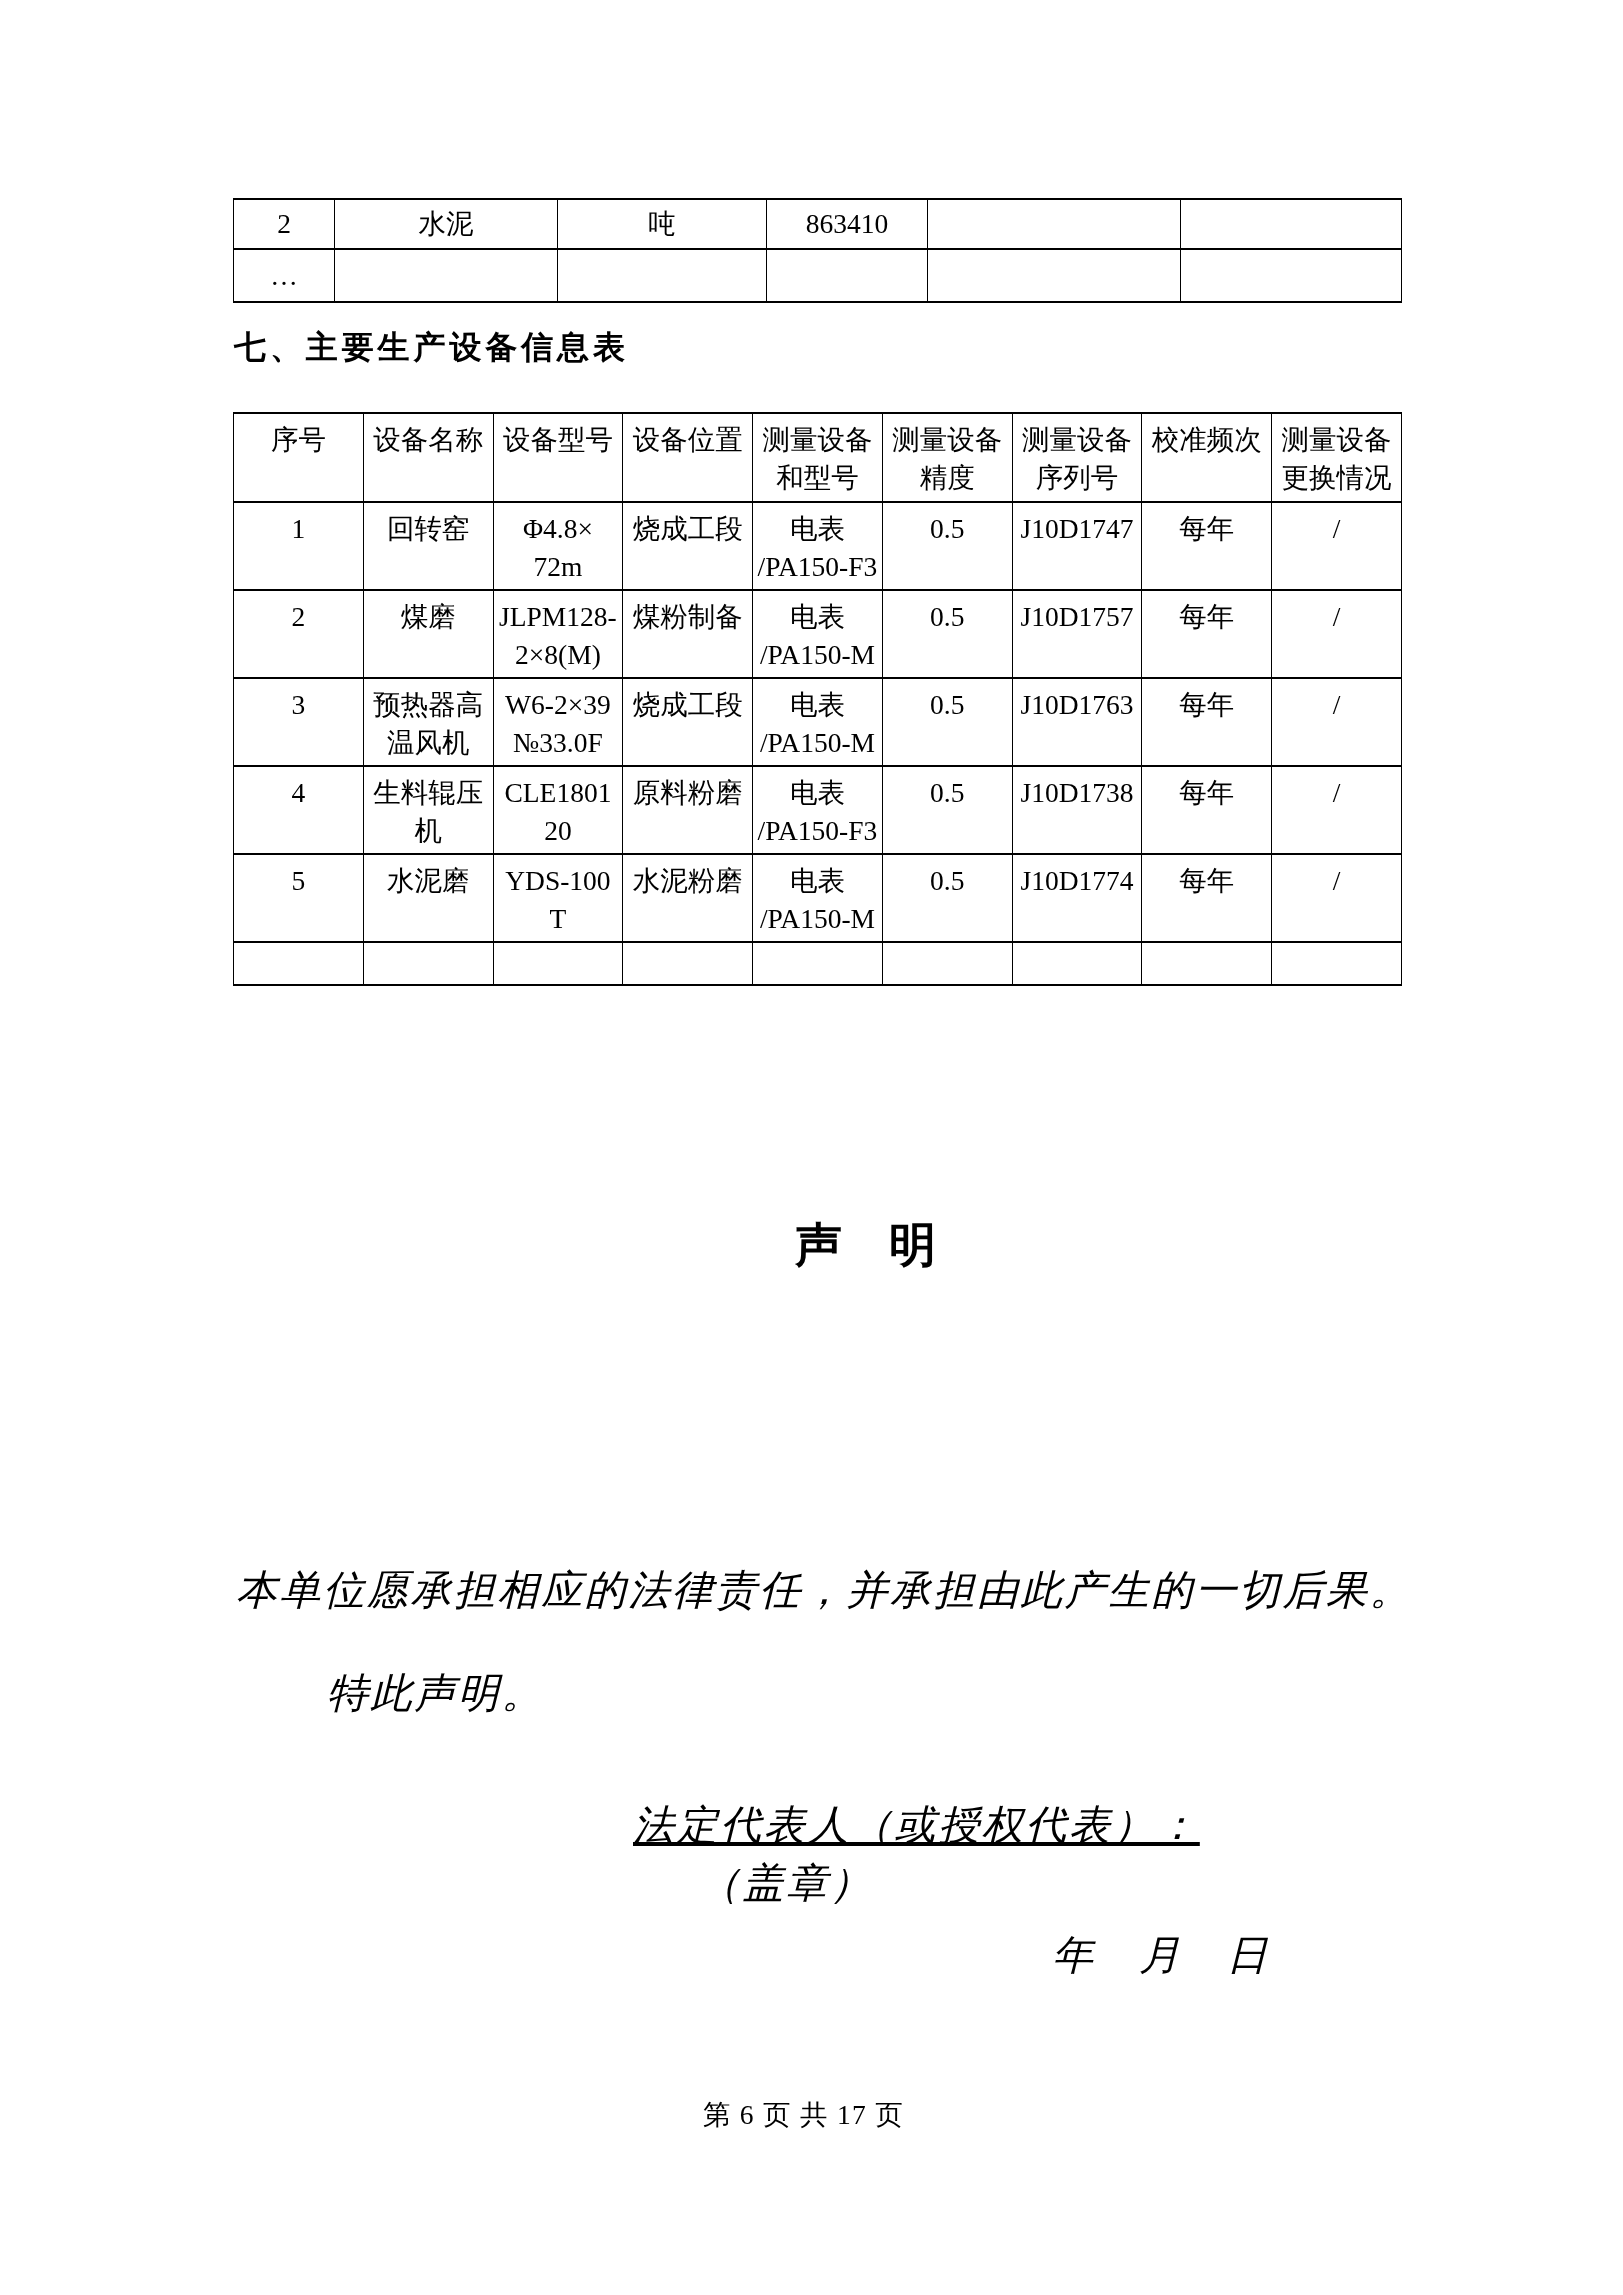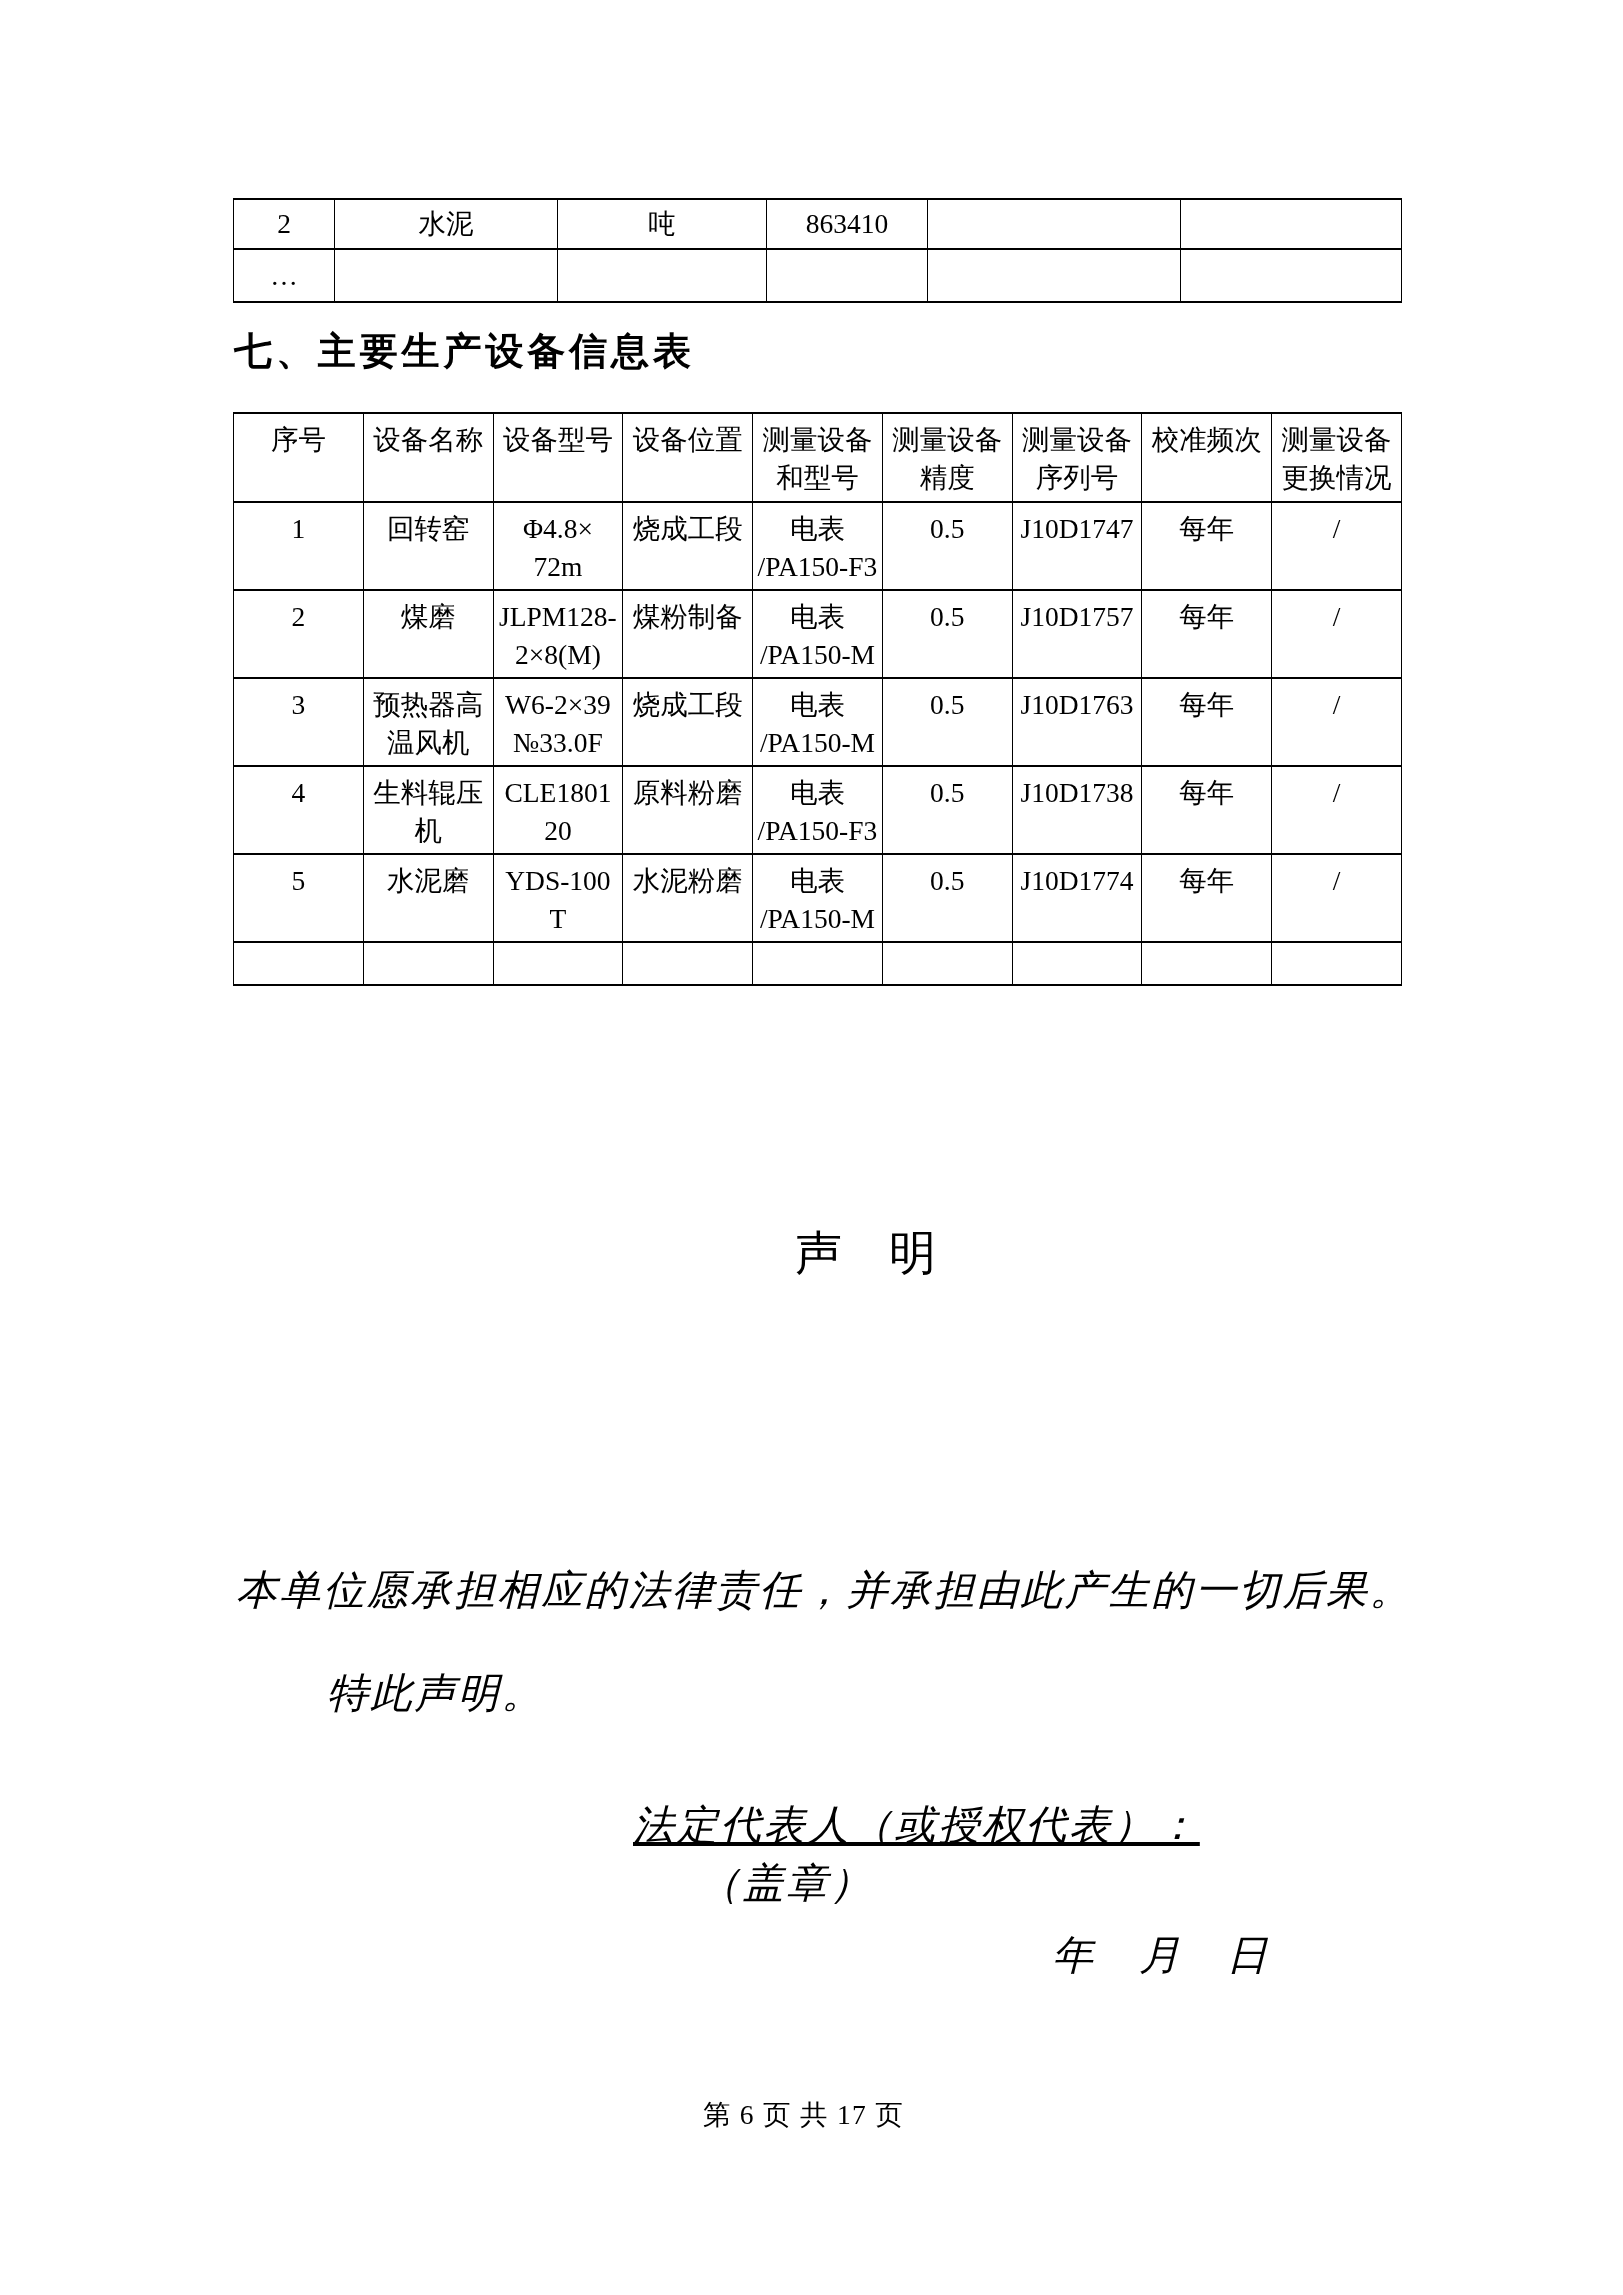--- a/index.html
+++ b/index.html
@@ -37,21 +37,21 @@
   .top-table tr:nth-child(1) td { height: 50px; vertical-align: middle; }
   .top-table tr:nth-child(2) td { height: 53px; vertical-align: middle; }
 
   
   .section-title {
     position: absolute;
     left: 234px;
     top: 326px;
     font-family: "Liberation Sans", sans-serif;
     font-weight: bold;
-    font-size: 38px;
+    font-size: 32px;
     letter-spacing: 3.9px;
     white-space: nowrap;
   }
 
   
   .equip-table { left: 233px; top: 412px; width: 1169px; }
   .equip-table th, .equip-table td {
     vertical-align: top;
     padding-top: 6.5px;
     line-height: 38px;
@@ -60,23 +60,22 @@
   .equip-table thead tr { height: 89px; }
   .equip-table tbody tr { height: 88px; }
   .equip-table tbody tr:last-child { height: 43px; }
 
   
   .decl-title {
     position: absolute;
     left: 795px;
     top: 1214px;
     font-size: 47px;
-    font-weight: normal;
+    font-weight: bold;
     white-space: pre;
-    margin-top: 8px;
   }
   .decl-line {
     position: absolute;
     font-size: 41px;
     font-style: italic;
     letter-spacing: 2.6px;
     white-space: pre;
   }
   .decl-l1 { left: 327px;  top: 1404px; }
   .decl-l2 { left: 236px;  top: 1534px; margin-top: 29px; }

